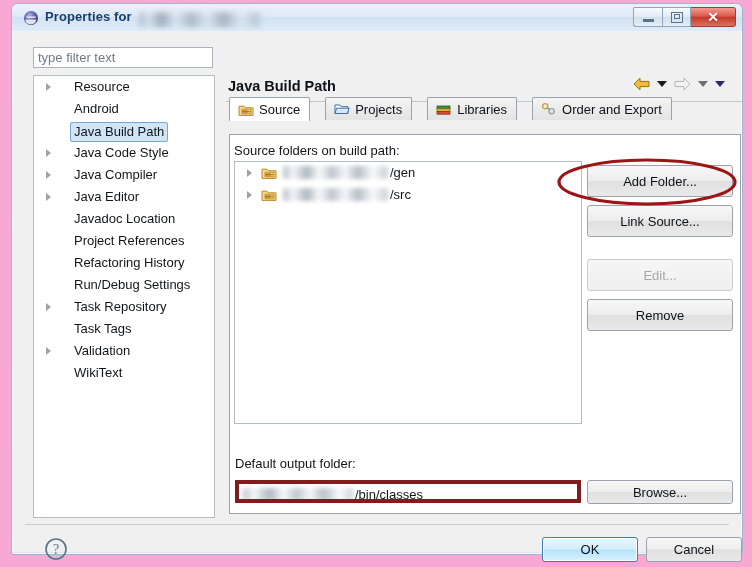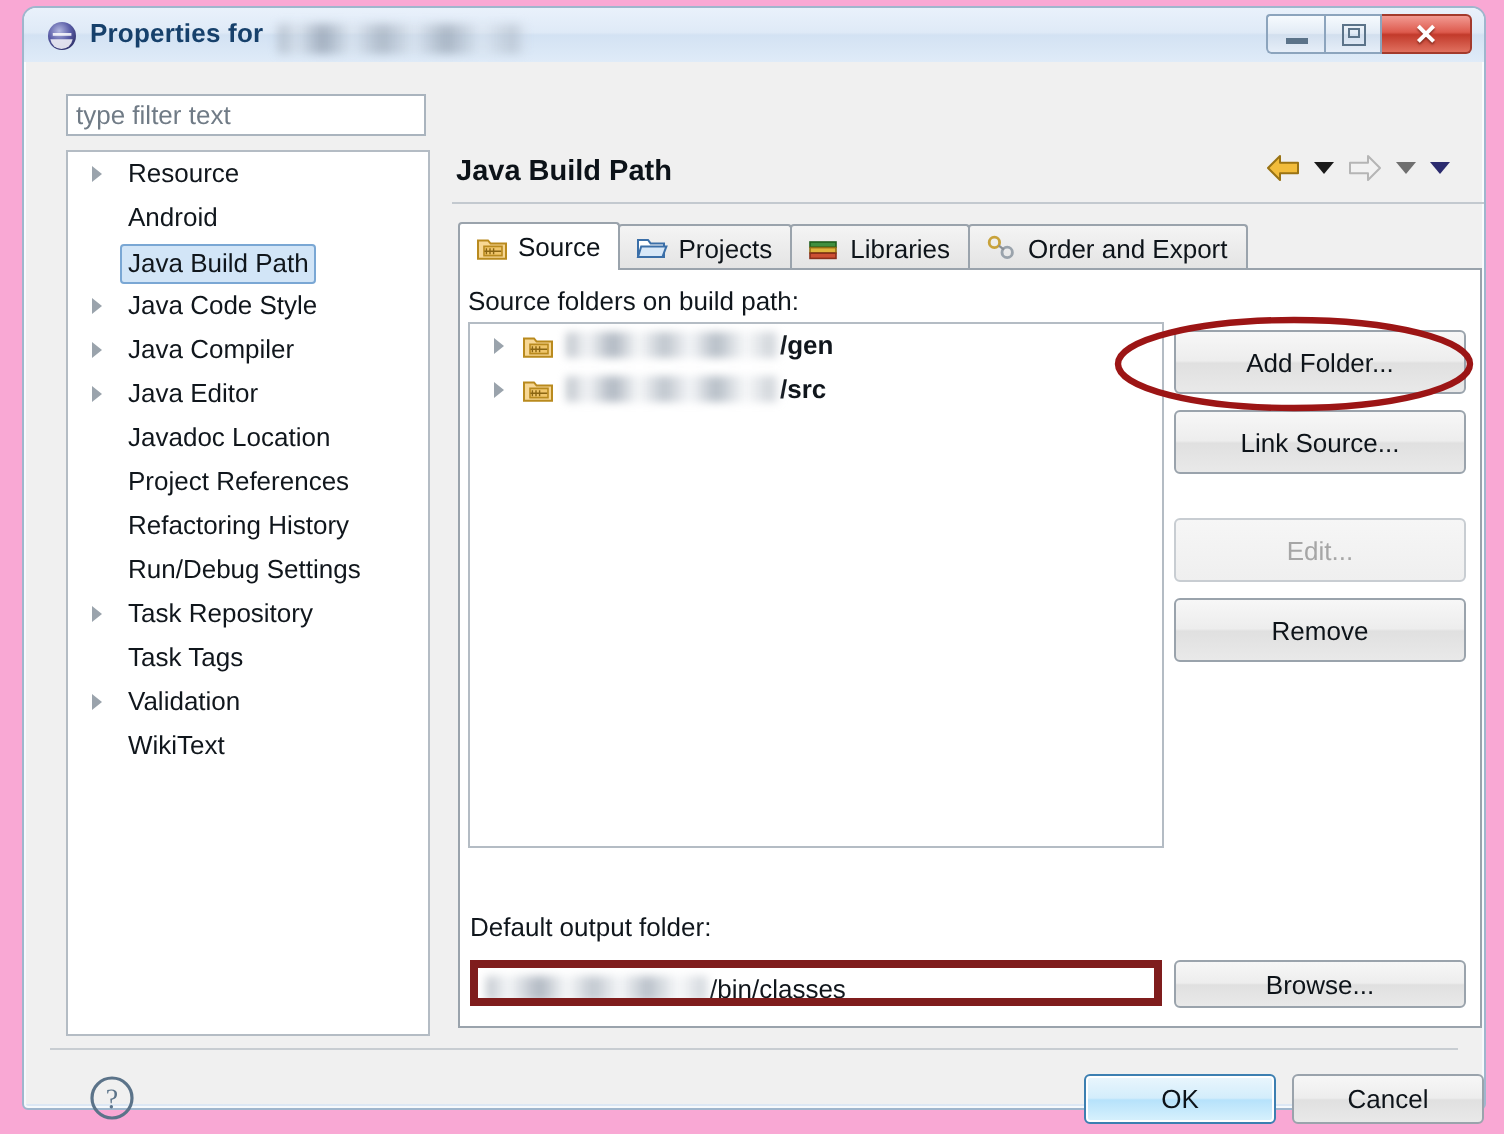--- a/index.html
+++ b/index.html
@@ -127,21 +127,21 @@
     border: 1px solid #b4bcc4;
     box-sizing: border-box;
     overflow: hidden;
   }
   .tree-item {
     position: relative;
     height: 22px;
     line-height: 22px;
     font-size: 13px;
     color: #10161c;
-    padding-left: 26px;
+    padding-left: 36px;
     white-space: nowrap;
   }
   .tree-arrow {
     position: absolute;
     left: 12px; top: 7px;
     width: 0; height: 0;
     border-left: 5px solid #9aa3ac;
     border-top: 4px solid transparent;
     border-bottom: 4px solid transparent;
   }
@@ -187,24 +187,24 @@
     position: absolute;
     left: 213px; top: 70px;
     width: 516px;
     height: 1px;
     background: #c3c9cf;
   }
 
   
   .tabs {
     position: absolute;
-    left: 216px; top: 80px;
+    left: 216px; top: 66px;
     display: flex;
-    align-items: flex-end;
     height: 24px;
+    gap: 16px;
   }
   .tab {
     height: 23px;
     box-sizing: border-box;
     display: flex;
     align-items: center;
     gap: 5px;
     padding: 0 9px 0 8px;
     font-size: 13px;
     color: #0d1319;
@@ -249,21 +249,20 @@
     overflow: hidden;
   }
   .list-row {
     position: relative;
     height: 22px;
     line-height: 22px;
     font-size: 13px;
     color: #10161c;
     padding-left: 48px;
     white-space: nowrap;
-    font-weight: bold;
   }
   .list-arrow {
     position: absolute;
     left: 12px; top: 7px;
     width: 0; height: 0;
     border-left: 5px solid #9aa3ac;
     border-top: 4px solid transparent;
     border-bottom: 4px solid transparent;
   }
   .pkg-icon {

